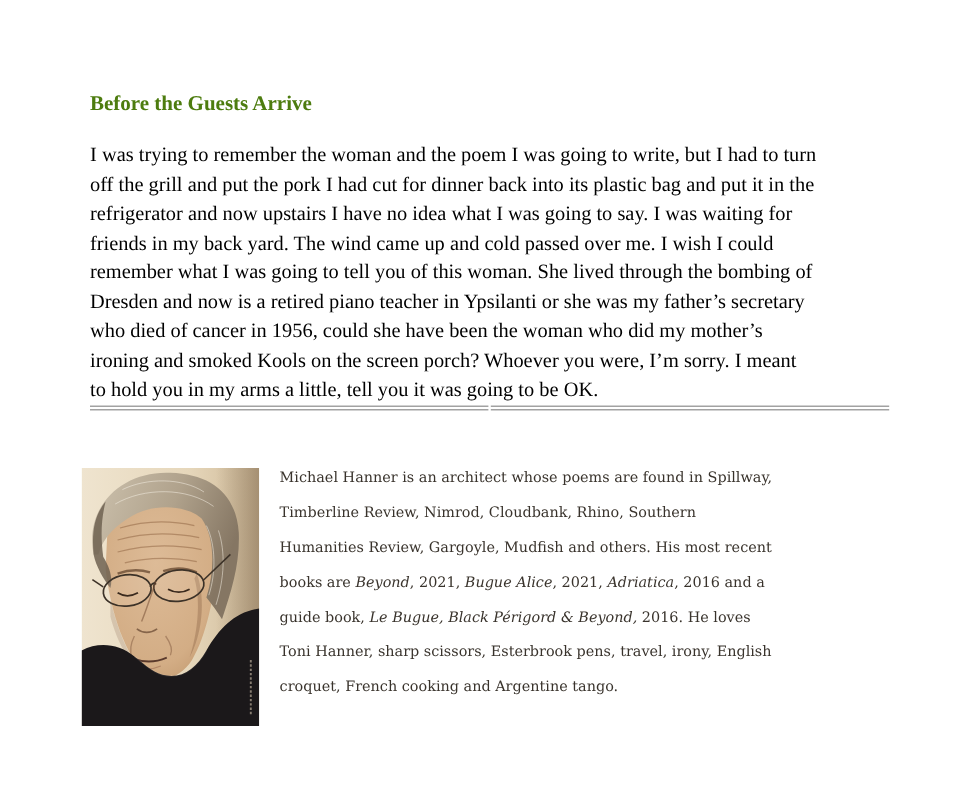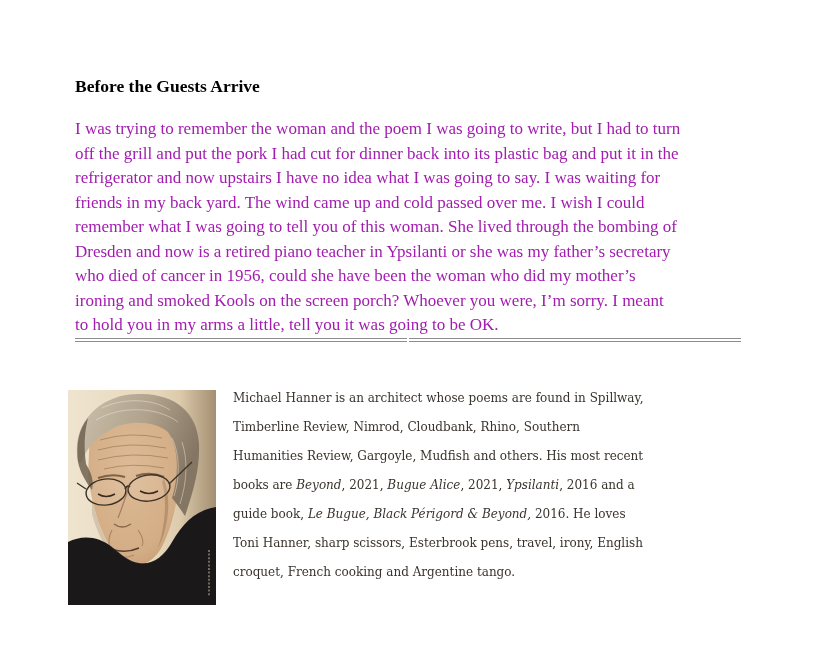--- a/index.html
+++ b/index.html
@@ -16,33 +16,33 @@
     font-family: "Liberation Serif", serif;
   }
   .poem-title {
     position: absolute;
     left: 75px;
     top: 76px;
     margin: 0;
     font-family: "Liberation Serif", serif;
     font-size: 17.5px;
     font-weight: bold;
-    color: #000000;
+    color: #4d7c0f;
     white-space: pre;
   }
   .poem-body {
     position: absolute;
     left: 75px;
     top: 117px;
     margin: 0;
     width: 690px;
     font-family: "Liberation Serif", serif;
     font-size: 17px;
     line-height: 24.5px;
-    color: #a21caf;
+    color: #000000;
     white-space: pre;
   }
   .section-divider {
     position: absolute;
     left: 75px;
     top: 338px;
     width: 666px;
     height: 4px;
   }
   .rule {
@@ -175,18 +175,18 @@
       <path d="M0,215 L0,152 C14,145 30,146 44,157 C53,164 61,172 71,173 C85,175 96,166 104,152 C115,133 128,120 148,117 L148,215 Z" fill="#1b181a"></path>
       <path d="M44,157 C53,164 61,172 71,173 C85,175 96,166 104,152" stroke="rgba(255,255,255,0.07)" stroke-width="1.5" fill="none"></path>
 
       <line x1="141" y1="160" x2="141" y2="206" stroke="rgba(225,210,185,0.55)" stroke-width="1.6" stroke-dasharray="2 1.6"></line>
     </svg>
   </figure>
 
   <p class="bio-text"><span>Michael Hanner is an architect whose poems are found in Spillway,
 Timberline Review, Nimrod, Cloudbank, Rhino, Southern
 Humanities Review, Gargoyle, Mudfish and others. His most recent
-books are </span><span class="italic">Beyond</span><span>, 2021, </span><span class="italic">Bugue Alice</span><span>, 2021, </span><span class="italic">Ypsilanti</span><span>, 2016 and a
+books are </span><span class="italic">Beyond</span><span>, 2021, </span><span class="italic">Bugue Alice</span><span>, 2021, </span><span class="italic">Adriatica</span><span>, 2016 and a
 guide book, </span><span class="italic">Le Bugue, Black Périgord &amp; Beyond,</span><span> 2016. He loves
 Toni Hanner, sharp scissors, Esterbrook pens, travel, irony, English
 croquet, French cooking and Argentine tango.</span></p>
 
 </div>
 
 </body></html>

